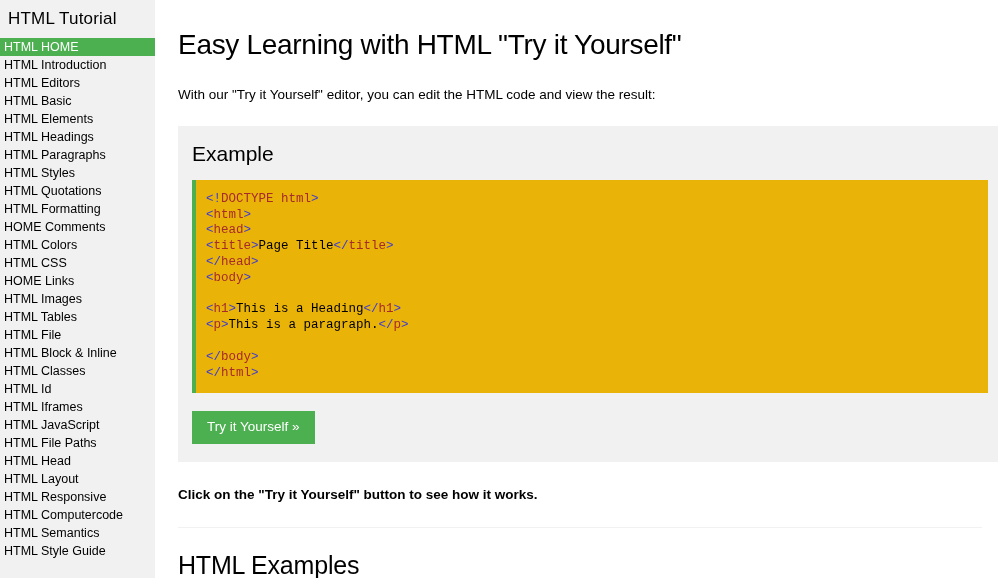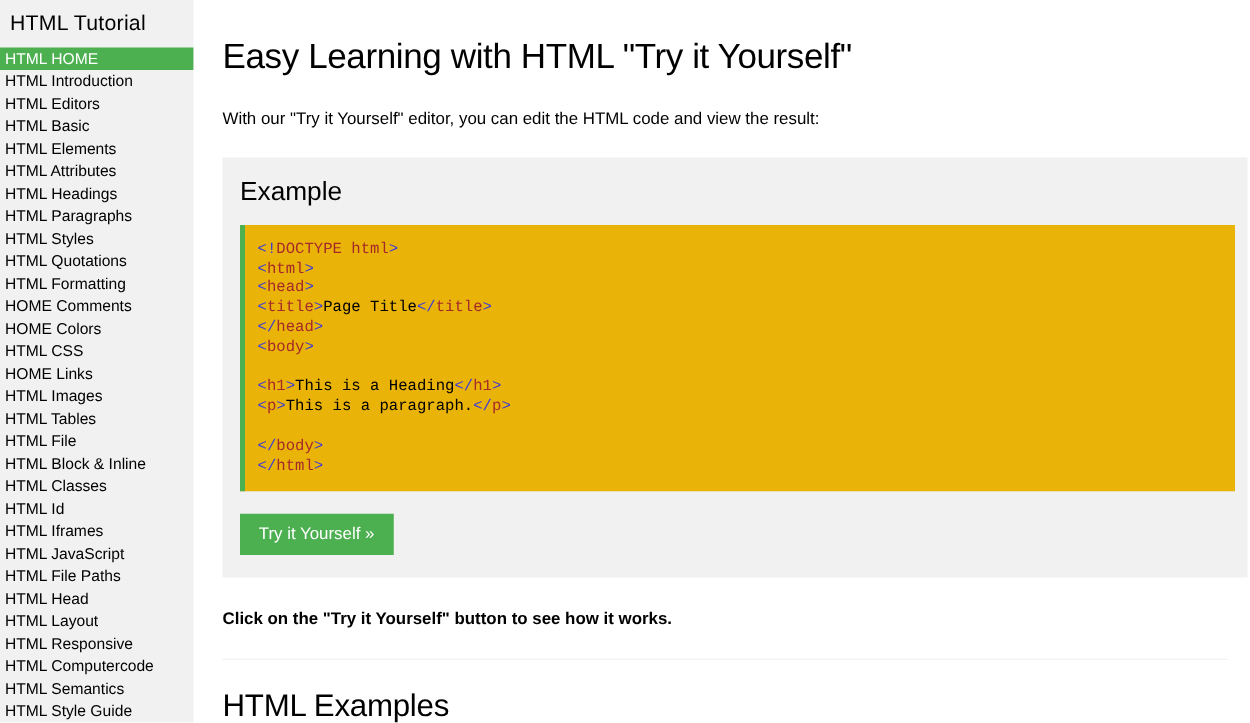--- a/index.html
+++ b/index.html
@@ -177,28 +177,27 @@
 <div class="page">
 
   <nav class="sidebar">
     <div class="sidebar-title">HTML Tutorial</div>
     <div class="sidebar-list">
         <a class="sidebar-item active" href="#"><span>HTML HOME</span></a>
         <a class="sidebar-item" href="#"><span>HTML Introduction</span></a>
         <a class="sidebar-item" href="#"><span>HTML Editors</span></a>
         <a class="sidebar-item" href="#"><span>HTML Basic</span></a>
         <a class="sidebar-item" href="#"><span>HTML Elements</span></a>
-        <a class="sidebar-item" href="#"><span>HTML Attributes</span></a>
         <a class="sidebar-item" href="#"><span>HTML Headings</span></a>
         <a class="sidebar-item" href="#"><span>HTML Paragraphs</span></a>
         <a class="sidebar-item" href="#"><span>HTML Styles</span></a>
         <a class="sidebar-item" href="#"><span>HTML Quotations</span></a>
         <a class="sidebar-item" href="#"><span>HTML Formatting</span></a>
         <a class="sidebar-item" href="#"><span>HOME Comments</span></a>
-        <a class="sidebar-item" href="#"><span>HOME Colors</span></a>
+        <a class="sidebar-item" href="#"><span>HTML Colors</span></a>
         <a class="sidebar-item" href="#"><span>HTML CSS</span></a>
         <a class="sidebar-item" href="#"><span>HOME Links</span></a>
         <a class="sidebar-item" href="#"><span>HTML Images</span></a>
         <a class="sidebar-item" href="#"><span>HTML Tables</span></a>
         <a class="sidebar-item" href="#"><span>HTML File</span></a>
         <a class="sidebar-item" href="#"><span>HTML Block &amp; Inline</span></a>
         <a class="sidebar-item" href="#"><span>HTML Classes</span></a>
         <a class="sidebar-item" href="#"><span>HTML Id</span></a>
         <a class="sidebar-item" href="#"><span>HTML Iframes</span></a>
         <a class="sidebar-item" href="#"><span>HTML JavaScript</span></a>

